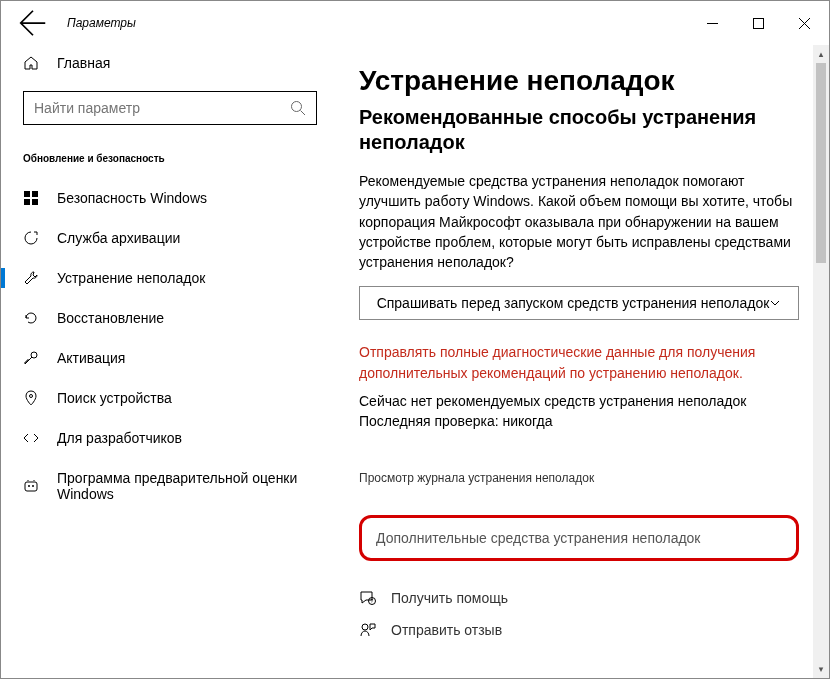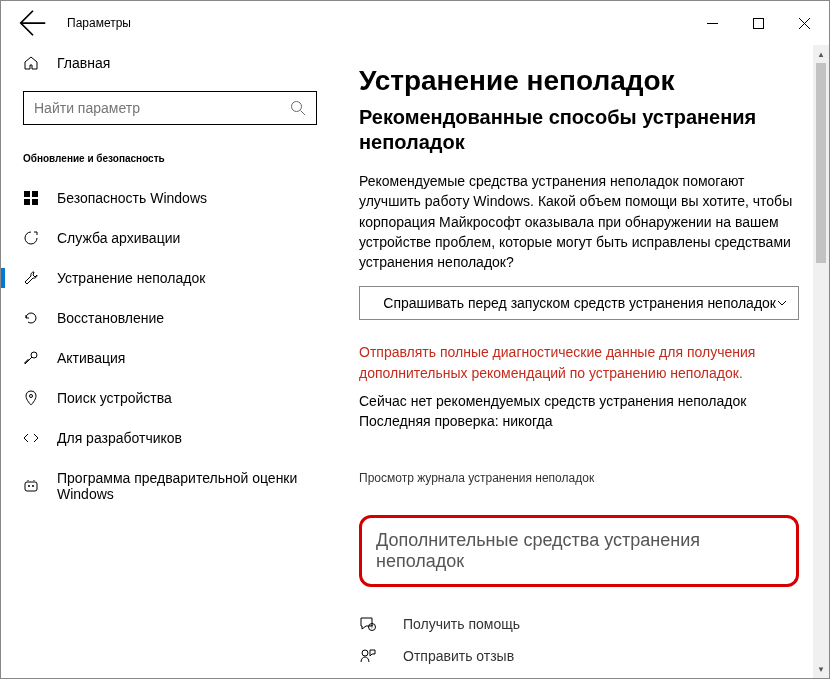--- a/index.html
+++ b/index.html
@@ -1,45 +1,45 @@
 <!DOCTYPE html>
 <html><head>
 <meta charset="utf-8">
 <style>
 * { margin:0; padding:0; box-sizing:border-box; font-family:"Segoe UI",Tahoma,sans-serif; }
 body { background:#fff; width:830px; height:679px; overflow:hidden; border:1px solid #888; }
 .titlebar { height:44px; display:flex; align-items:center; padding:0 2px 0 18px; }
 .back-btn { width:28px; height:28px; display:flex; align-items:center; justify-content:center; font-size:16px; color:#000; }
-.titlebar-title { margin-left:20px; font-size:12px; color:#000; flex:1; }
+.titlebar-title { margin-left:20px; font-size:12px; color:#000; flex:1;font-style:italic; }
 .winbtns { display:flex; gap:0; }
 .winbtn { width:46px; height:30px; display:flex; align-items:center; justify-content:center; font-size:12px; }
 .winbtn svg { width:11px; height:11px; }
 .container { display:flex; height:calc(100% - 44px); }
 .sidebar { width:330px; padding:0 0 0 0; overflow-y:auto; }
 .home { display:flex; padding:10px 18px 10px 22px; gap:18px; font-size:14px; }
 .home svg{ width:16px; height:16px; flex-shrink:0; }
 .searchbox { margin:10px 14px 18px 22px; height:34px; border:1px solid #000000; display:flex; align-items:center; padding:0 10px; }
 .searchbox input { border:none; outline:none; flex:1; font-size:14px; background:transparent; }
 .searchbox svg { width:16px; height:16px; opacity:.6; }
 .section-title { font-weight:700; font-size:10px; padding:10px 22px 14px 22px; }
 .navitem { display:flex; align-items:center; gap:18px; padding:12px 18px 12px 22px; font-size:14px; cursor:default; position:relative; }
 .navitem.selected::before { content:""; position:absolute; left:0; top:10px; bottom:10px; width:4px; background:#0078d4; }
 .navitem svg { width:16px; height:16px; flex-shrink:0; }
 .content { flex:1; padding:20px 30px 20px 28px; overflow-y:auto; position:relative; }
 .h1 { font-size:28px; font-weight:600; margin-bottom:8px; }
 .h2 { font-size:20px; font-weight:600; margin-bottom:16px; line-height:1.25; }
 .desc { font-size:14px; line-height:1.45; margin-bottom:14px; }
-.dropdown { border:1px solid #888; height:34px; display:flex; align-items:center; padding:0 10px; font-size:14px; justify-content:flex-end; margin-bottom:22px; }
+.dropdown { border:1px solid #888; height:34px; display:flex; align-items:center; padding:0 10px; font-size:14px; justify-content:center; margin-bottom:22px; }
 .dropdown svg { width:12px; height:12px; }
 .warn { color:#c42b1c; font-size:14px; line-height:1.45; margin-bottom:10px; }
 .statusline { font-size:14px; margin-bottom:4px; }
 .link-row { font-size:12px; color:#333; margin-top:42px; }
-.highlight-box { border:3px solid #d40000; border-radius:12px; padding:12px 14px; margin-top:30px; font-size:18px; color:#555; }
+.highlight-box { border:3px solid #d40000; border-radius:12px; padding:12px 14px; margin-top:30px; font-size:14px; color:#555; }
 .help-section { margin-top:28px; }
-.help-row { display:flex; align-items:center; gap:26px; font-size:14px; margin-bottom:14px; color:#333; }
+.help-row { display:flex; align-items:center; gap:14px; font-size:14px; margin-bottom:14px; color:#333; }
 .help-row svg { width:18px; height:18px; flex-shrink:0; }
 .scrollbar { position:absolute; right:0; top:0; bottom:0; width:16px; background:#f0f0f0; display:flex; flex-direction:column; }
 .scrollbar .arrow{height:18px; display:flex;align-items:center;justify-content:center;font-size:9px;color:#555;}
 .scrollbar .thumb{ flex:0 0 200px; background:#c2c2c2; margin:0 3px;}
 .scrollbar .track{ flex:1;}
 </style>
 </head>
 <body>
 
 <div class="titlebar">

